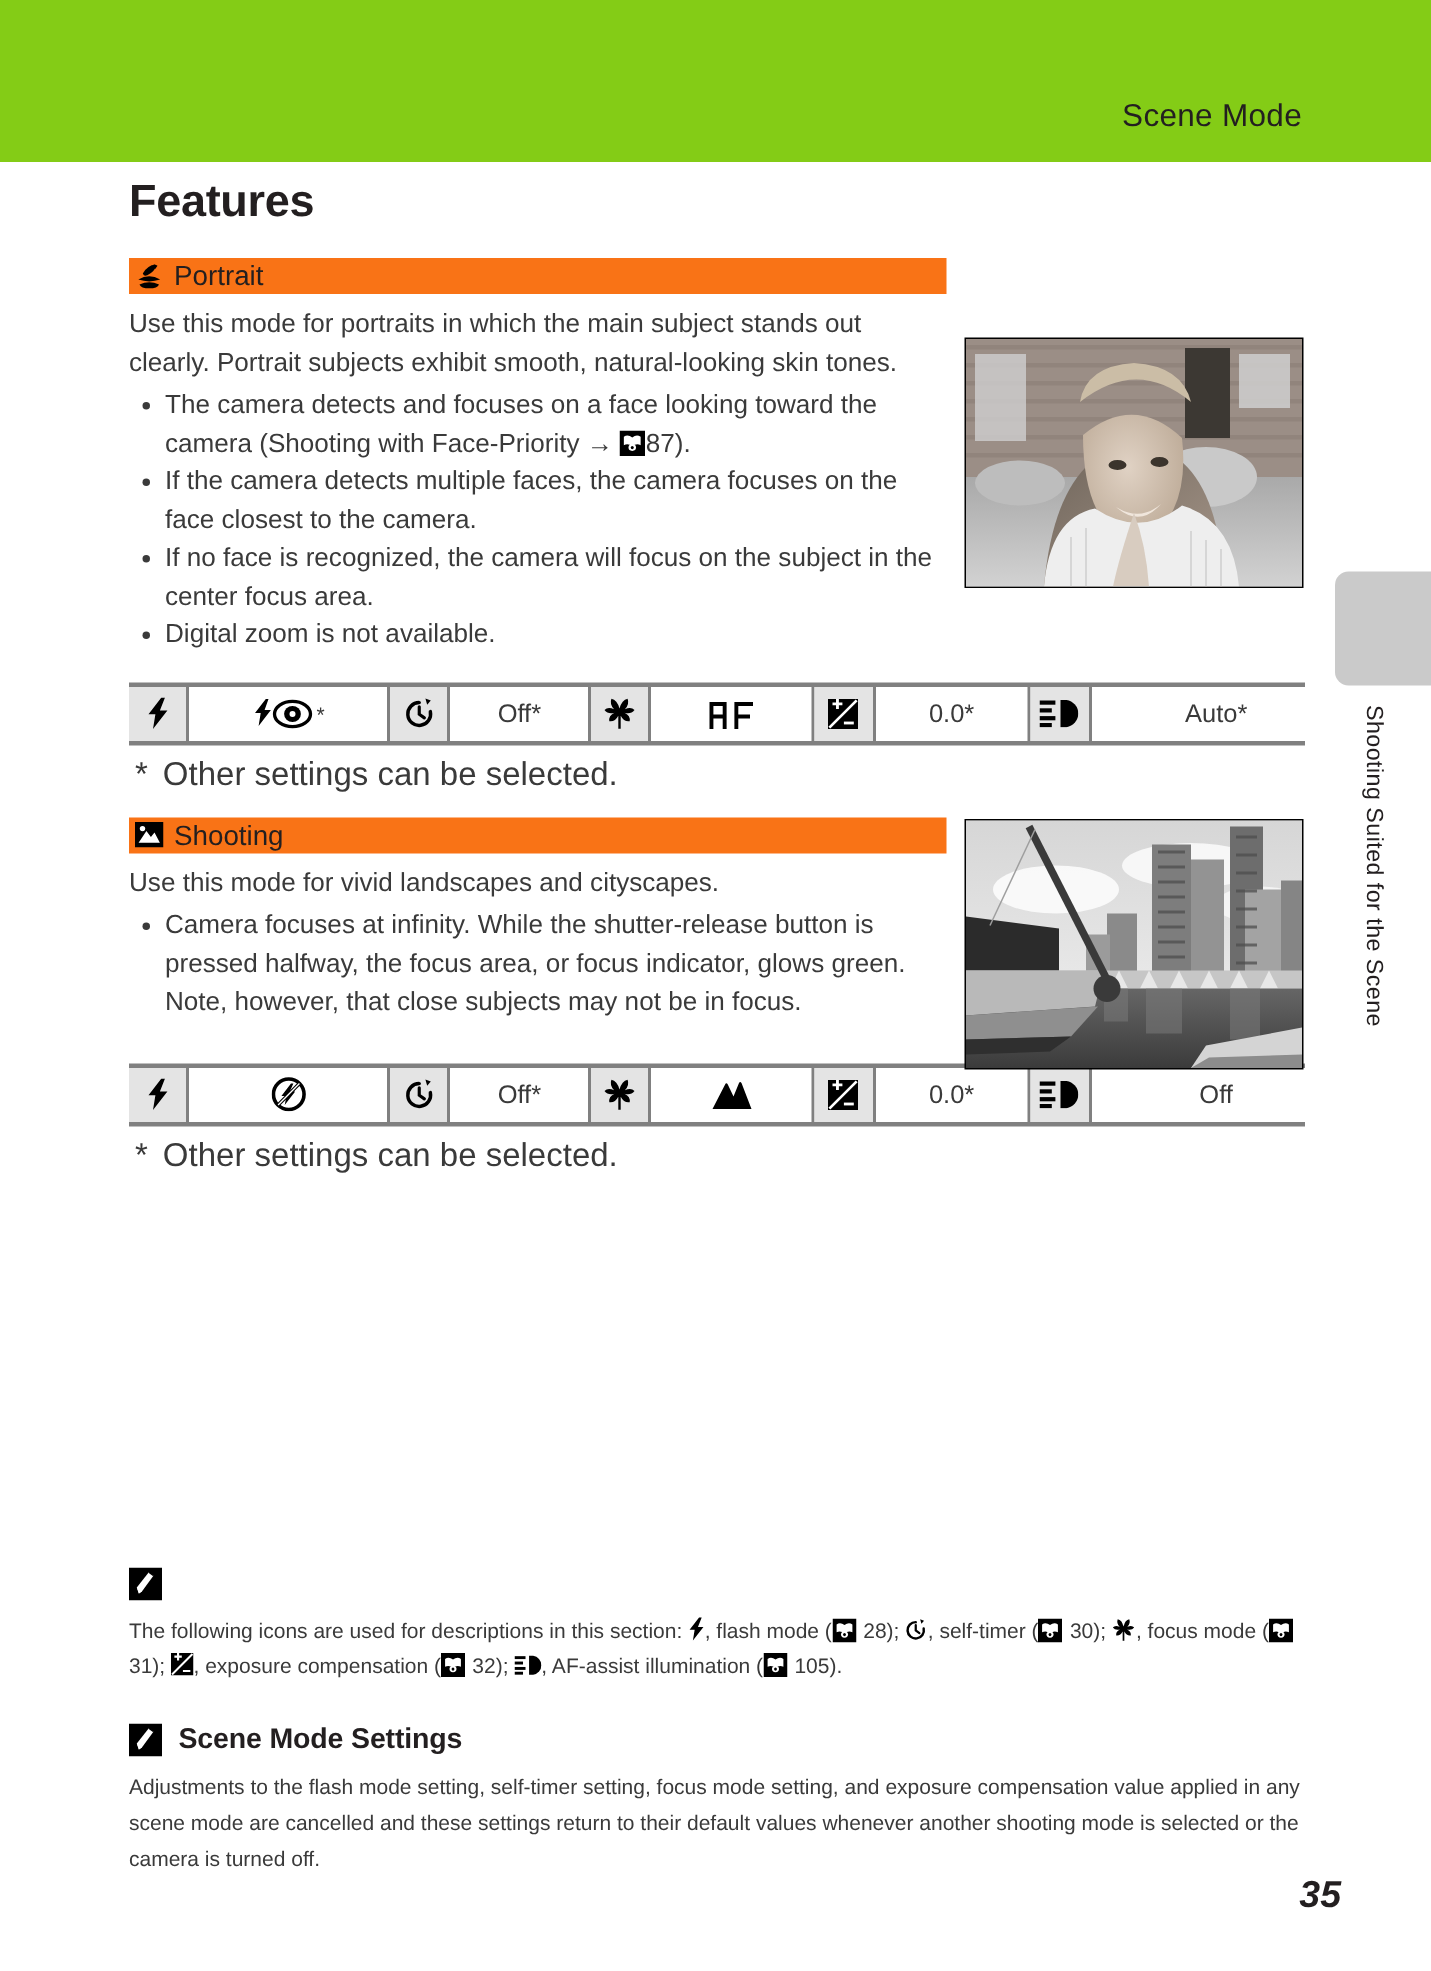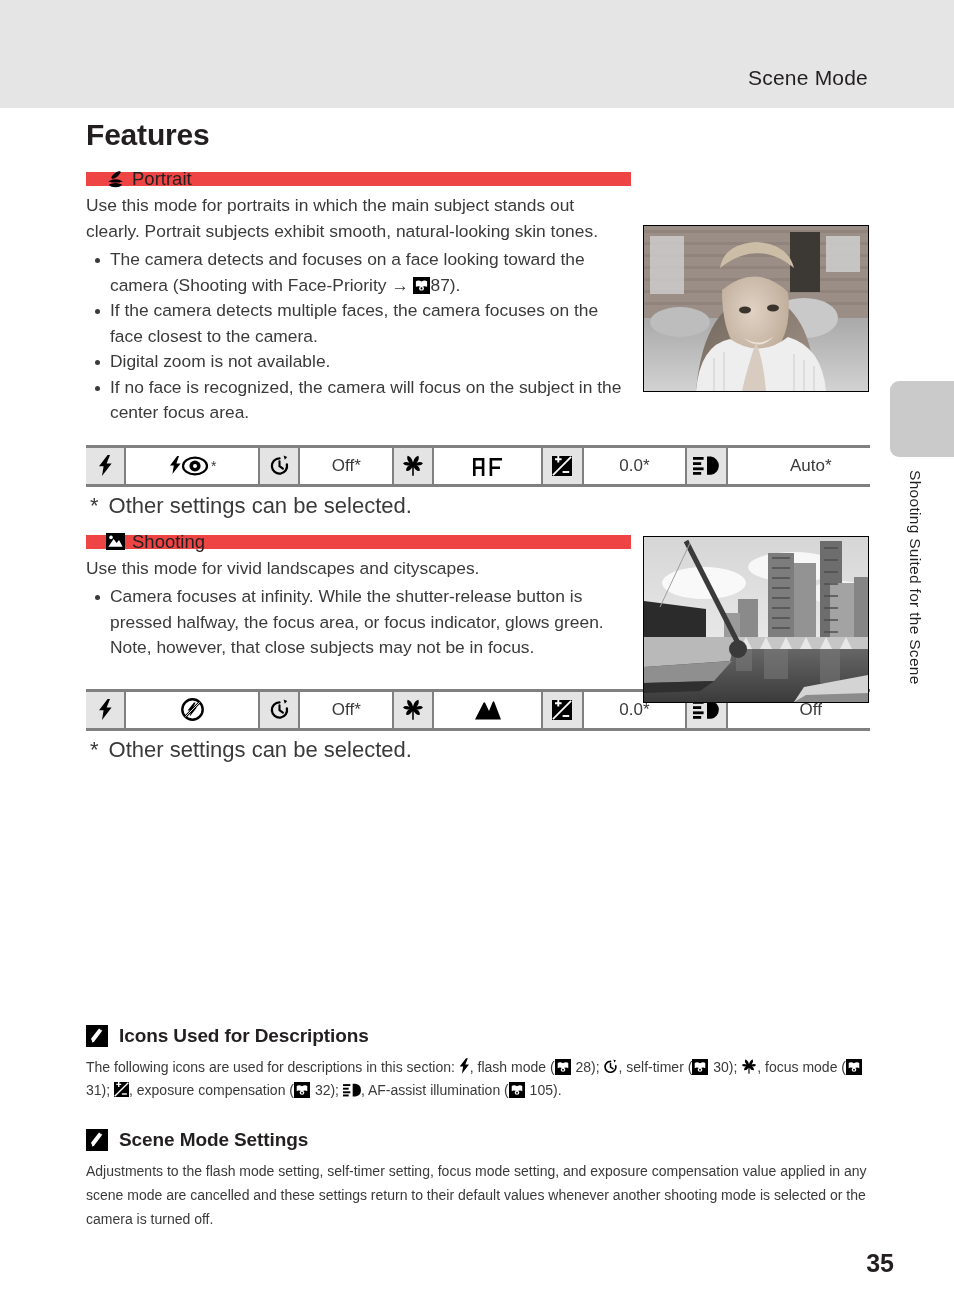--- a/index.html
+++ b/index.html
@@ -14,21 +14,21 @@
     font-family: "Liberation Sans", sans-serif;
     color: #231f20;
     overflow: hidden;
   }
 
   
   .page-header {
     position: absolute;
     left: 0; top: 0;
     width: 954px; height: 108px;
-    background: #e5e5e5;
+    background: #84cc16;
   }
   .page-header .header-title {
     position: absolute;
     right: 86px; bottom: 18px;
     font-size: 21px;
     letter-spacing: .2px;
     color: #231f20;
   }
 
   
@@ -61,26 +61,26 @@
   h1.page-title {
     font-size: 30px;
     font-weight: bold;
     margin: 0 0 20px 0;
     letter-spacing: -0.2px;
   }
 
   
   .mode-block { position: relative; }
   .mode-head {
-    background: #ef4444;
-    height: 14px;
+    background: #f97316;
+    height: 24px;
     width: 545px;
     display: flex;
     align-items: center;
-    padding-left: 20px;
+    padding-left: 4px;
     box-sizing: border-box;
   }
   .mode-head-text {
     font-size: 18.5px;
     margin-left: 7px;
     color: #231f20;
   }
   .mode-body {
     width: 545px;
     margin-top: 7px;
@@ -177,20 +177,21 @@
     width: 782px;
   }
   .note-body p { margin: 0; }
 
   
   .page-number {
     position: absolute;
     right: 60px; bottom: 36px;
     font-size: 25px;
     font-weight: bold;
+    font-style: italic;
     color: #231f20;
   }
 
   
   .ic {
     display: inline-block;
     vertical-align: -2px;
     line-height: 0;
   }
   .ic svg { display: block; }
@@ -293,24 +294,24 @@
                 <rect width="17" height="17" fill="#000"></rect>
                 <path d="M8.5 4.6 q-3 -2.2 -5.6 -0.4 q0 4.6 0 5.6 q2.6 -1.6 5.6 0.6 q3 -2.2 5.6 -0.6 q0 -1 0 -5.6 q-2.6 -1.8 -5.6 0.4 z" fill="#fff"></path>
                 <ellipse cx="8.5" cy="11.4" rx="2.5" ry="2.2" fill="#fff"></ellipse>
                 <ellipse cx="8.5" cy="11.4" rx="1" ry="1.1" fill="#000"></ellipse>
               </svg></span><span>87</span><span>).</span>
         </li>
         <li>
           <span>If the camera detects multiple faces, the camera focuses on the face closest to the camera.</span>
         </li>
         <li>
-          <span>Digital zoom is not available.</span>
+          <span>If no face is recognized, the camera will focus on the subject in the center focus area.</span>
         </li>
         <li>
-          <span>If no face is recognized, the camera will focus on the subject in the center focus area.</span>
+          <span>Digital zoom is not available.</span>
         </li>
       </ul>
     </div>
 
     <div style="height:16px"></div>
 
     <div class="settings-table">
       <div class="st-cell st-icon w-icon-s">
         <span class="ic">
           <svg width="15" height="21" viewBox="0 0 15 21">
@@ -564,21 +565,20 @@
   <div class="note-block" style="margin-top:262px">
     <div class="note-head">
       <span class="ic">
         <svg width="22" height="22" viewBox="0 0 22 22">
           <rect width="22" height="22" fill="#000"></rect>
           <path d="M6.6 17.4 L5.2 13.4 L13.2 3.2 L16.4 5.4 L8.6 16 z" fill="#fff"></path>
           <path d="M5.2 13.4 L6.6 17.4 L8.6 16 z" fill="#fff"></path>
           <path d="M13.2 3.2 L16.4 5.4" stroke="#000" stroke-width="0.9"></path>
         </svg>
       </span>
-      <span class="note-head-text">Icons Used for Descriptions</span>
     </div>
     <div class="note-body">
       <p><span>The following icons are used for descriptions in this section: </span><span class="ic"><svg width="11" height="16" viewBox="0 0 15 21">
               <path d="M9.6 0 L1 11.2 l4.6 0 L4 21 l9.6 -12.4 l-5 0 L12 0 z" fill="#000"></path>
             </svg></span><span>, flash mode (</span><span class="book-ic"><svg width="16" height="16" viewBox="0 0 17 17">
               <rect width="17" height="17" fill="#000"></rect>
               <path d="M8.5 4.6 q-3 -2.2 -5.6 -0.4 q0 4.6 0 5.6 q2.6 -1.6 5.6 0.6 q3 -2.2 5.6 -0.6 q0 -1 0 -5.6 q-2.6 -1.8 -5.6 0.4 z" fill="#fff"></path>
               <ellipse cx="8.5" cy="11.4" rx="2.5" ry="2.2" fill="#fff"></ellipse>
               <ellipse cx="8.5" cy="11.4" rx="1" ry="1.1" fill="#000"></ellipse>
             </svg></span><span> 28); </span><span class="ic"><svg width="15" height="15" viewBox="0 0 21 21">

